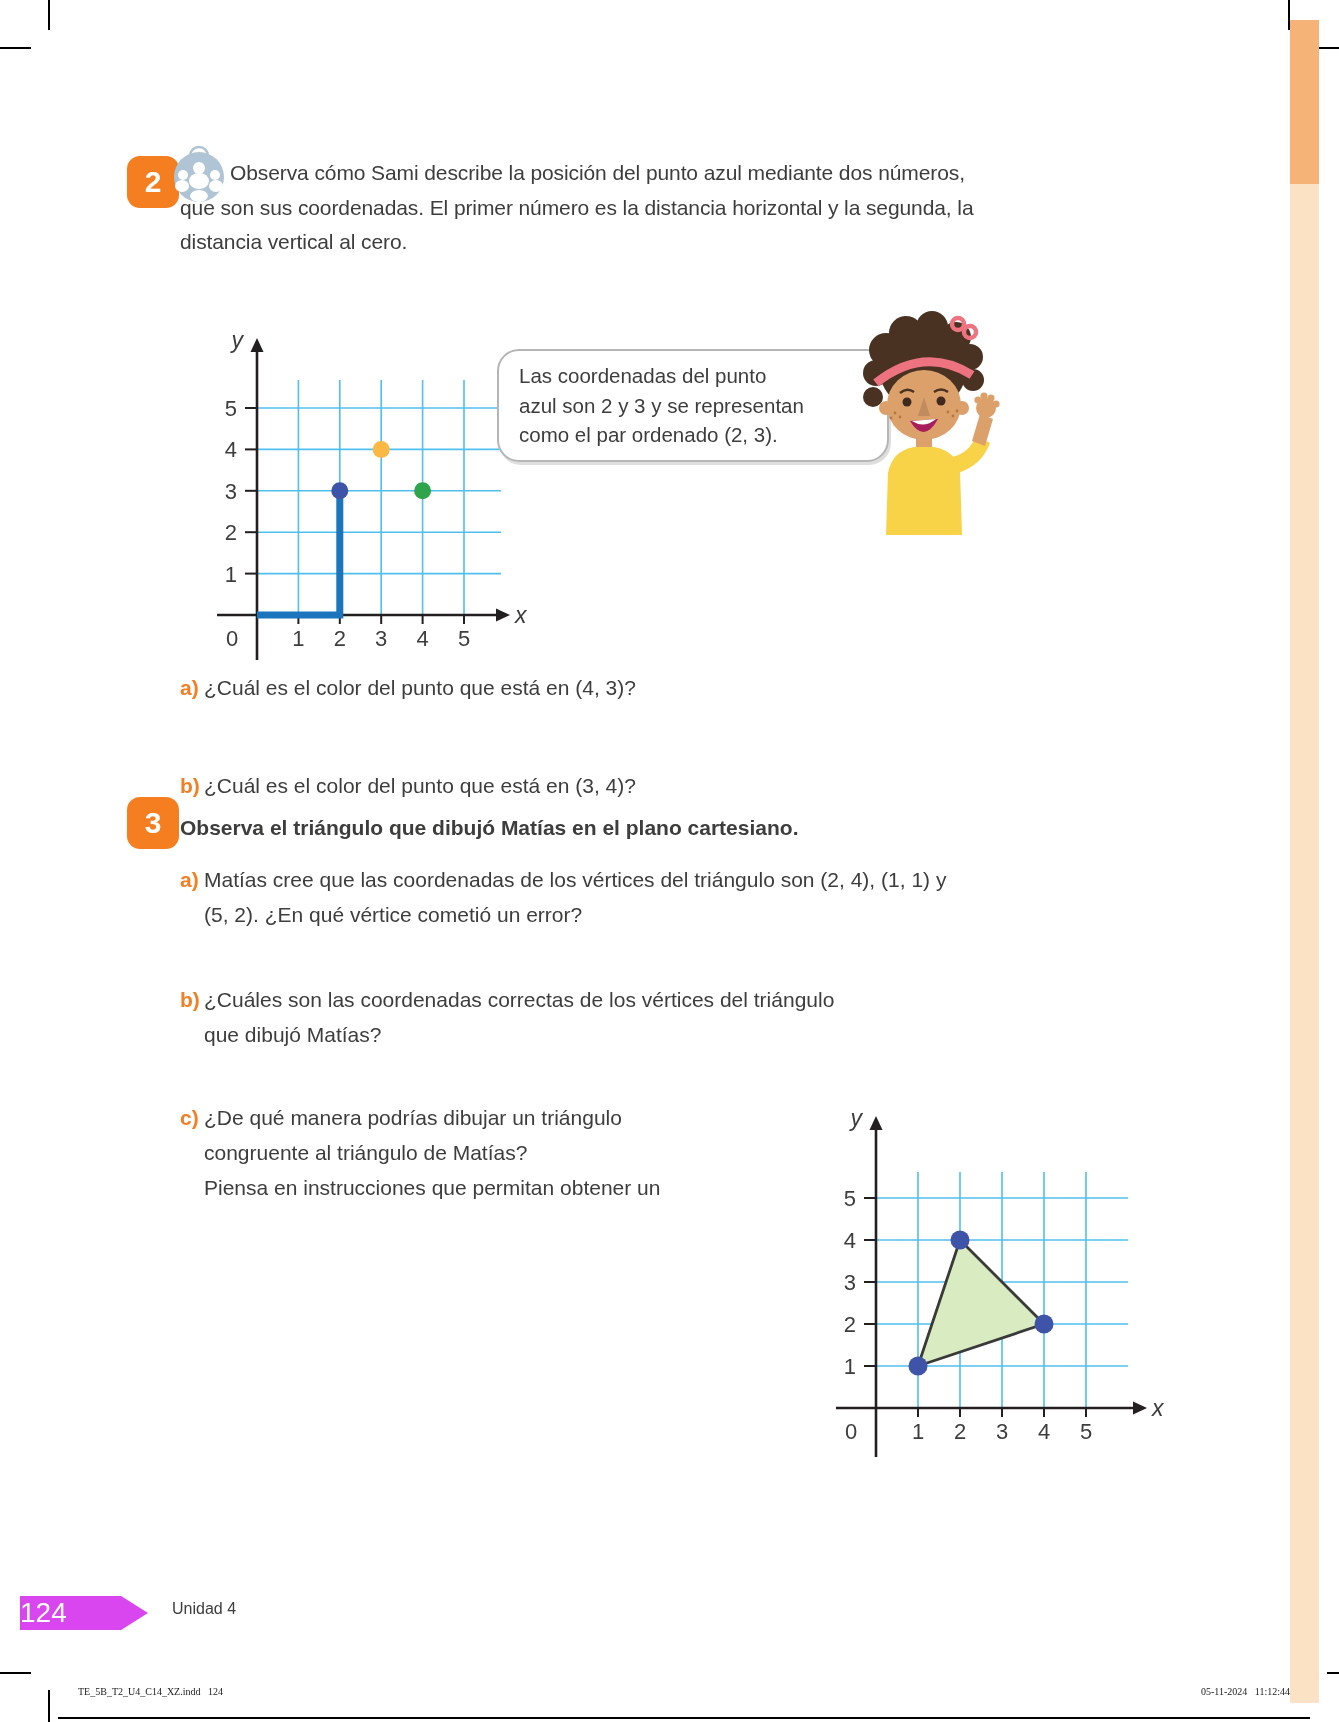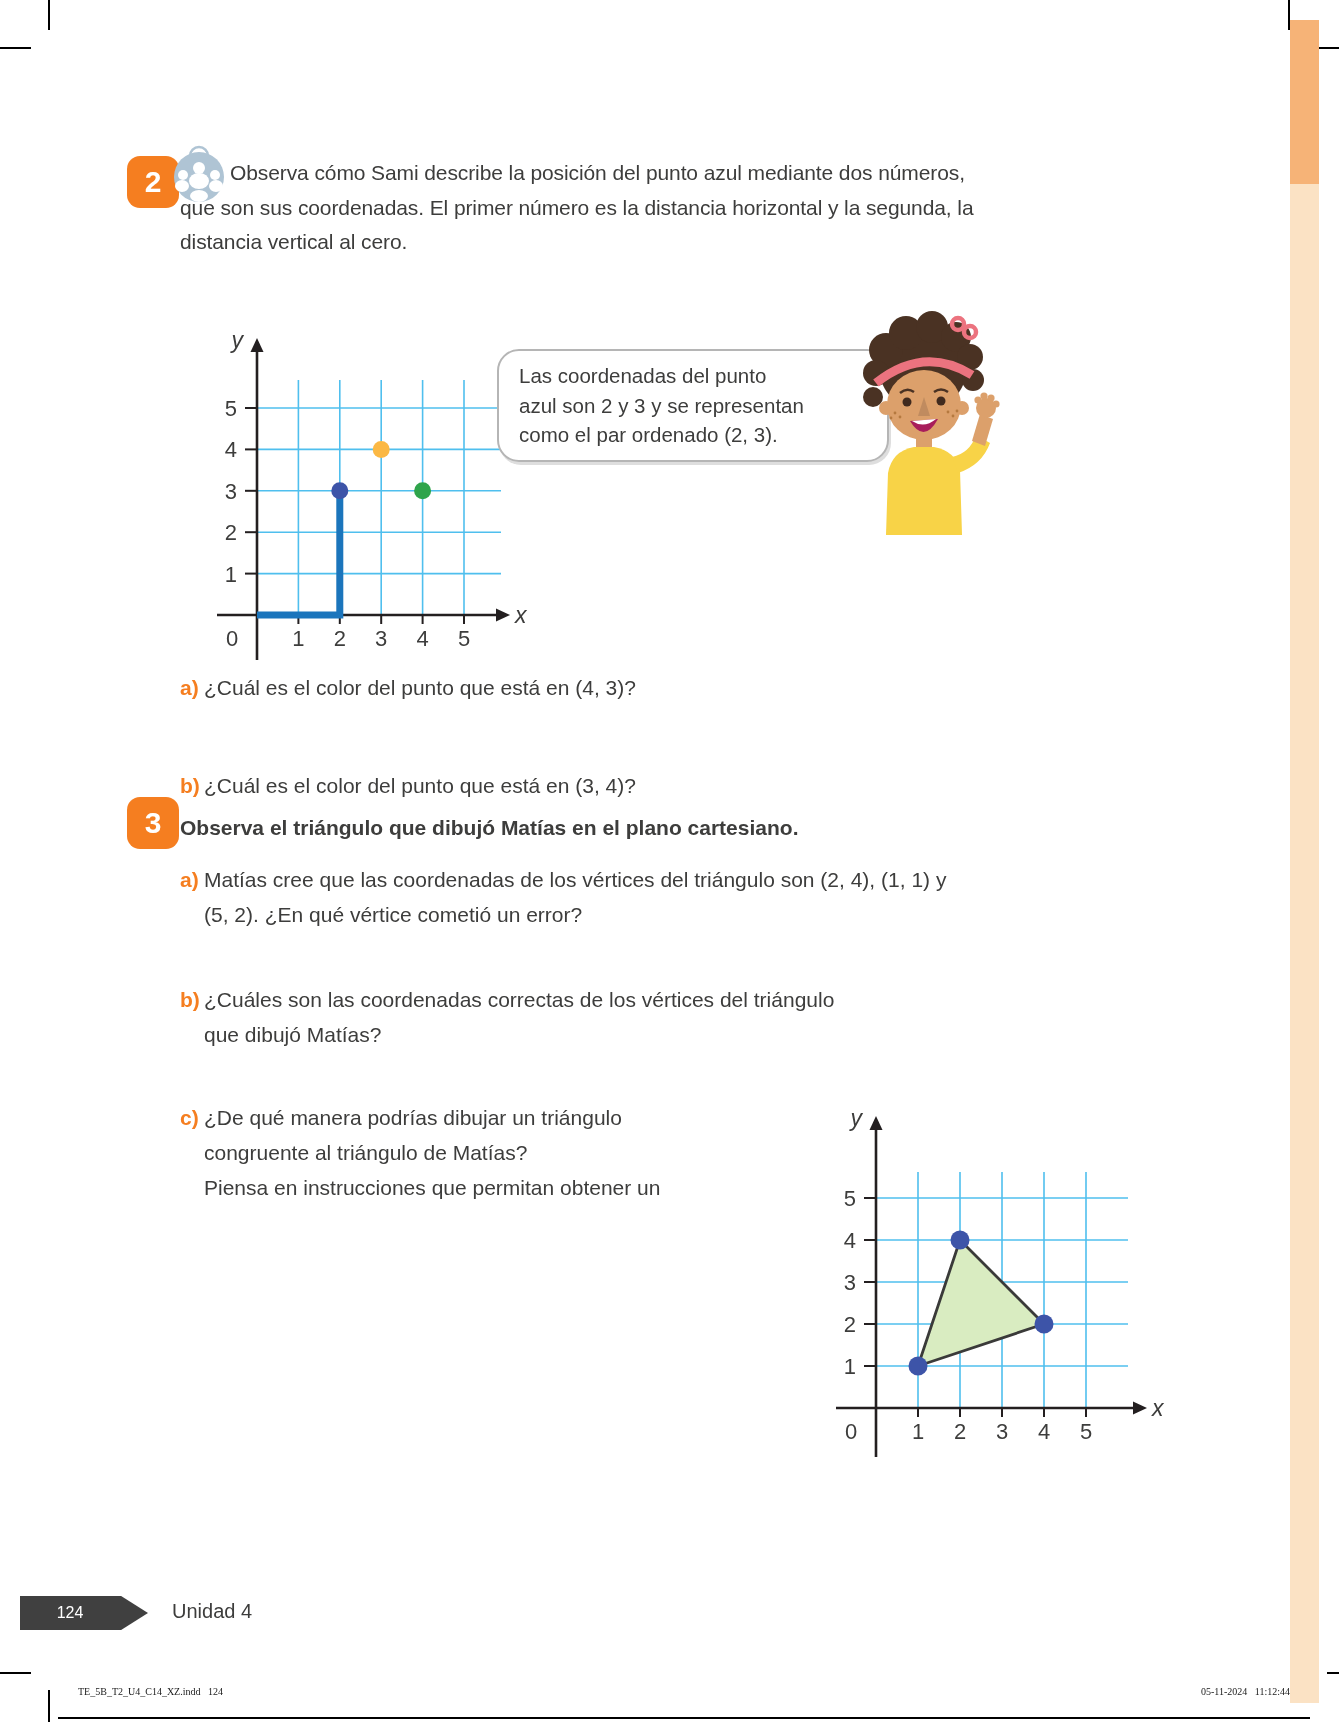--- a/index.html
+++ b/index.html
@@ -20,25 +20,25 @@
   .q-lines{margin-left:24px;}
   .q-lines div{white-space:pre;}
   .title-row .q-lines{margin-left:0;font-weight:bold;}
   
   .bubble{position:absolute;left:497px;top:333px;width:392px;height:113px;background:#fff;
           border:2px solid #B5B5B5;border-radius:22px;box-shadow:2px 3px 0 #DEDEDE;
           font-size:20.5px;line-height:29.5px;color:#3D3D3C;padding:10px 0 0 20px;box-sizing:border-box;margin-top:16px;}
   .bubble div{white-space:pre;}
   .bubble-tail{position:absolute;left:884px;top:364px;}
   
-  .page-badge{position:absolute;left:20px;top:1596px;width:128px;height:34px;background:#404040;
+  .page-badge{position:absolute;left:20px;top:1596px;width:128px;height:34px;background:#d946ef;
               clip-path:polygon(0 0,79% 0,100% 50%,79% 100%,0 100%);
-              color:#fff;font-size:16px;text-align:center;line-height:34px;padding-right:0;box-sizing:border-box;}
+              color:#fff;font-size:28px;text-align:left;line-height:34px;padding-right:0;box-sizing:border-box;}
   .page-badge span{display:inline-block;margin-right:28px;}
-  .unit-label{position:absolute;left:172px;top:1600px;font-size:20px;color:#3D3D3C;}
+  .unit-label{position:absolute;left:172px;top:1600px;font-size:16px;color:#3D3D3C;}
   .print-note{position:absolute;top:1686px;font-size:10px;color:#1a1a1a;
               font-family:"Liberation Serif",serif;white-space:pre;}
   
   .bleed-top{position:absolute;left:1290px;top:20px;width:29px;height:164px;background:#F6B377;}
   .bleed-bottom{position:absolute;left:1290px;top:184px;width:29px;height:1519px;background:#FBE2C4;}
   .bottom-rule{position:absolute;left:58px;top:1717px;width:1252px;height:2px;background:#000;}
   .grid-box{position:absolute;}
 </style>
 </head>
 <body>

